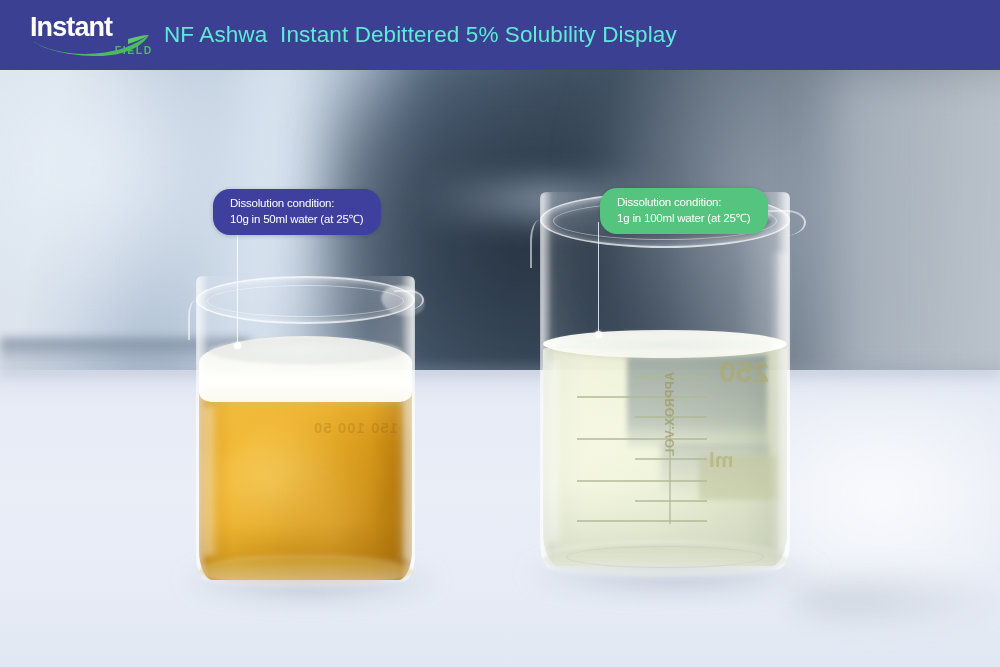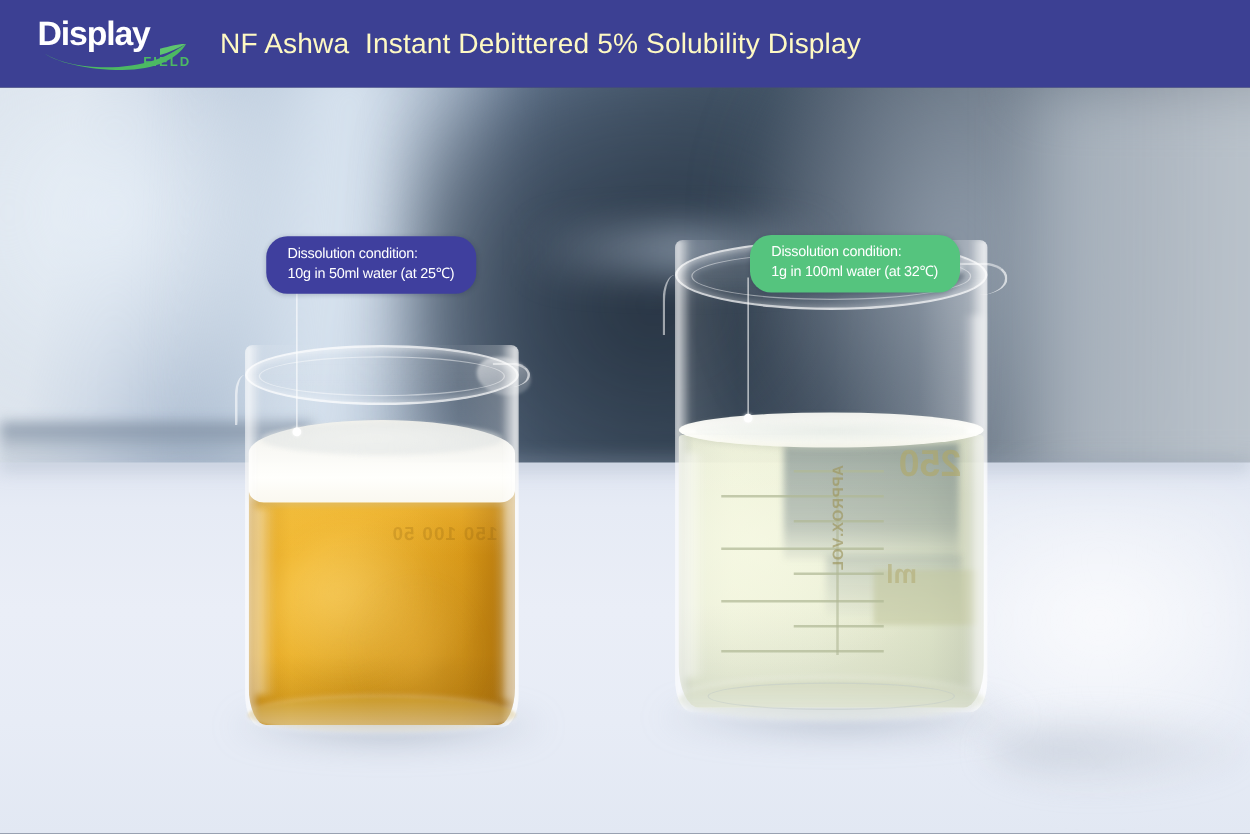--- a/index.html
+++ b/index.html
@@ -58,24 +58,24 @@
   #logo-field {
     position: absolute;
     right: -1px; top: 33px;
     font-size: 10.5px;
     font-weight: bold;
     color: #4cb963;
     letter-spacing: 1.6px;
   }
 
   #header-title {
-    color: #fef9c3;
+    color: #5eead4;
     font-size: 22.5px;
     font-weight: normal;
-    margin-left: 24px;
+    margin-left: 12px;
     letter-spacing: 0.1px;
     white-space: pre;
   }
 
   
   #scene {
     position: absolute;
     left: 0; top: 70px;
     width: 1000px;
     height: 597px;
@@ -673,21 +673,21 @@
 
 </style>
 </head>
 <body>
 
 <div id="stage">
 
   <div id="header">
 
     <div id="logo">
-      <div id="logo-word">Display</div>
+      <div id="logo-word">Instant</div>
       <div id="logo-swoosh">
         <svg width="118" height="22" viewBox="0 0 118 22">
           <path d="M1 6 C20 20, 62 23, 92 13 C104 9, 112 3, 117 0 C110 12, 92 21, 66 21 C38 21, 12 15, 1 6 Z" fill="#4cb963"></path>
           <path d="M96 4 C104 2, 111 0, 117 0 C110 4, 103 7, 96 9 Z" fill="#5ec46f"></path>
         </svg>
       </div>
       <div id="logo-field">FIELD</div>
     </div>
 
     <div id="header-title">NF Ashwa  Instant Debittered 5% Solubility Display</div>
@@ -794,17 +794,17 @@
     <div class="leader" id="leader-right"></div>
     <div class="leader-dot" id="leader-right-dot"></div>
 
     <div class="badge" id="badge-left">
       <span class="badge-line1">Dissolution condition:</span>
       <span class="badge-line2">10g in 50ml water (at 25℃)</span>
     </div>
 
     <div class="badge" id="badge-right">
       <span class="badge-line1">Dissolution condition:</span>
-      <span class="badge-line2">1g in 100ml water (at 32℃)</span>
+      <span class="badge-line2">1g in 100ml water (at 25℃)</span>
     </div>
 
   </div>
 </div>
 
 </body></html>

